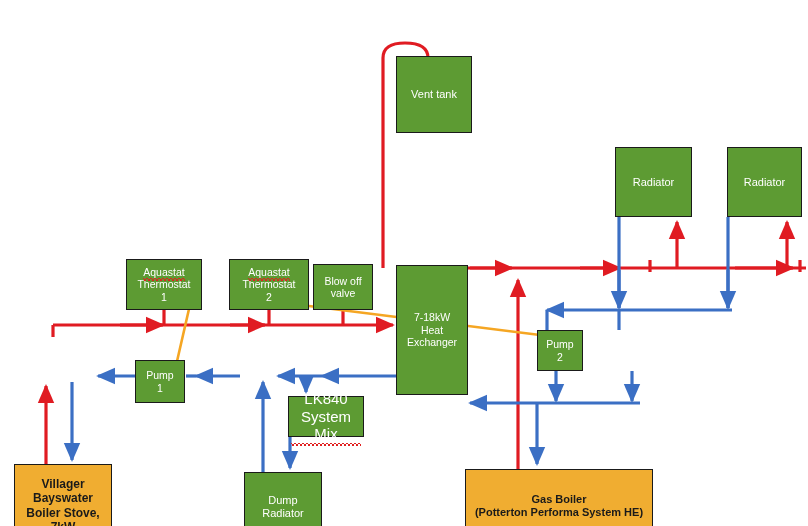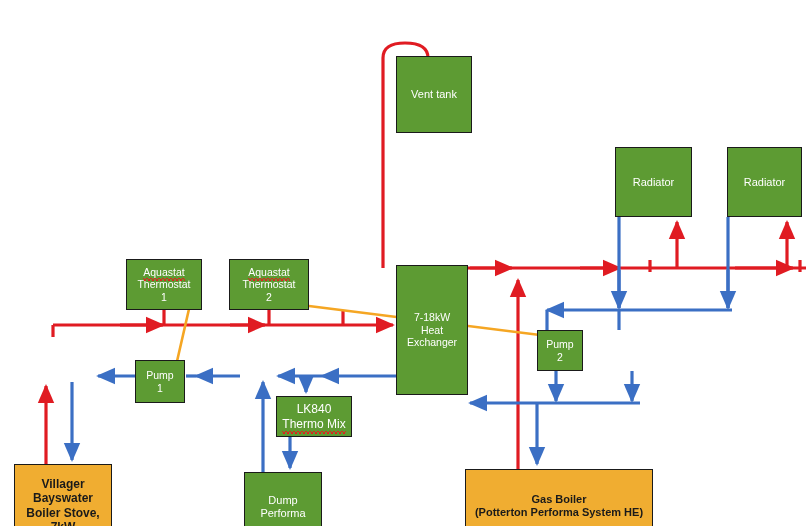--- a/index.html
+++ b/index.html
@@ -159,53 +159,57 @@
   </div>
 
   <div class="node green" style="left:126px;top:219px;width:76px;height:51px;font-size:10.5px;">
     <span class="lbl"><span class="sp squig">Aquastat</span><br>Thermostat<br>1</span>
   </div>
 
   <div class="node green" style="left:229px;top:219px;width:80px;height:51px;font-size:10.5px;">
     <span class="lbl"><span class="sp squig">Aquastat</span><br>Thermostat<br>2</span>
   </div>
 
+  <div class="node green" style="left:313px;top:224px;width:60px;height:46px;font-size:10.5px;">
+    <span class="lbl">Blow off
+valve</span>
+  </div>
 
   <div class="node green" style="left:396px;top:225px;width:72px;height:130px;font-size:10.5px;">
     <span class="lbl">7-18kW
 Heat
 Exchanger</span>
   </div>
 
   <div class="node green" style="left:537px;top:290px;width:46px;height:41px;font-size:10.5px;">
     <span class="lbl">Pump
 2</span>
   </div>
 
 
 
   <div class="node green" style="left:135px;top:320px;width:50px;height:43px;font-size:10.5px;">
     <span class="lbl">Pump
 1</span>
   </div>
 
-  <div class="node green" style="left:276px;top:356px;width:76px;height:41px;font-size:12px;">
-    <span class="lbl">LK840<br><span class="squig">Thermo Mix</span></span>
+  <div class="node green" style="left:288px;top:356px;width:76px;height:41px;font-size:15px;">
+    <span class="lbl">LK840<br><span class="squig">System Mix</span></span>
   </div>
 
   <div class="node orange" style="left:14px;top:424px;width:98px;height:83px;font-size:12px;">
     <span class="lbl">Villager
 Bayswater
 Boiler Stove,
 7kW</span>
   </div>
 
   <div class="node green" style="left:244px;top:432px;width:78px;height:70px;font-size:11px;">
     <span class="lbl">Dump
-Performa</span>
+Radiator</span>
   </div>
 
   <div class="node orange" style="left:465px;top:429px;width:188px;height:73px;font-size:11px;font-weight:bold;">
     <span class="lbl">Gas Boiler
 (Potterton Performa System HE)</span>
   </div>
 
 </div>
 
 </body></html>

